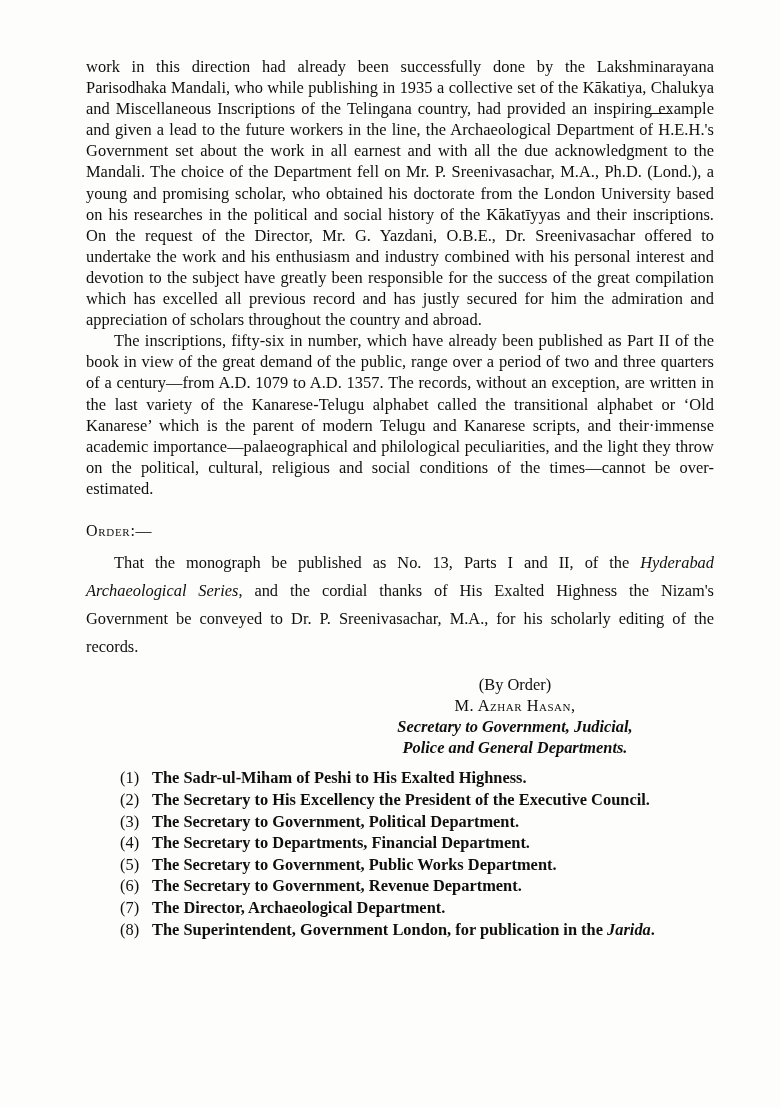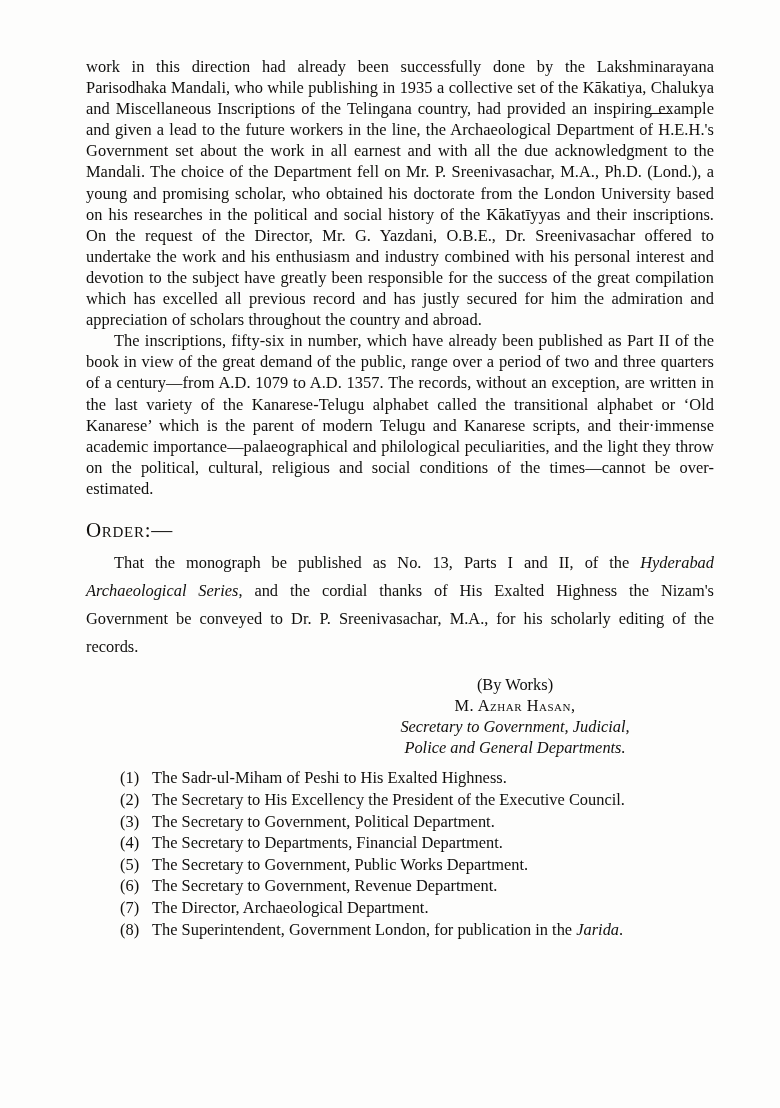--- a/index.html
+++ b/index.html
@@ -41,21 +41,21 @@
   p.indent-par {
     text-indent: 28px;
   }
   .italic { font-style: italic; }
   .underline-ch {
     border-bottom: 1px solid #100f0d;
     padding-bottom: 16px;
   }
   .order-head {
     margin: 21px 0 0 0;
-    font-size: 21px;
+    font-size: 16px;
     line-height: 21.1px;
     font-variant: small-caps;
     letter-spacing: 0.7px;
   }
   .order-par {
     margin: 8px 0 0 0;
     font-size: 16.4px;
     line-height: 28px;
     text-align: justify;
     text-indent: 28px;
@@ -67,21 +67,21 @@
     line-height: 21.1px;
     padding-left: 230px;
   }
   .sig-byorder { }
   .sig-name {
     font-variant: small-caps;
     letter-spacing: 0.5px;
   }
   .sig-title {
     font-style: italic;
-    font-weight: normal;
+    font-weight: bold;
   }
   .copy-head {
     margin: 19px 0 0 0;
     font-size: 16.4px;
     line-height: 21.1px;
     font-style: italic;
   }
   ol.copy-list {
     list-style: none;
     margin: 9px 0 0 0;
@@ -96,38 +96,39 @@
   }
   .li-num {
     display: inline-block;
     width: 32px;
     flex: 0 0 32px;
     margin-left: 34px;
     text-align: left;
   }
   .li-text {
     display: inline-block;
+    font-weight: bold;
   }
 </style>
 </head>
 <body>
 
 <div class="page">
   <div class="content">
 
     <p class="body-par first-par"><span>work in this direction had already been successfully done by the Lakshminarayana Parisodhaka Mandali, who while publishing in 1935 a collective set of the Kākatiya, </span><span class="underline-ch">Ch</span><span>alukya and Miscellaneous Inscriptions of the Telingana country, had provided an inspiring example and given a lead to the future workers in the line, the Archaeological Department of H.E.H.'s Government set about the work in all earnest and with all the due acknowledgment to the Mandali. The choice of the Department fell on Mr. P. Sreenivasachar, M.A., Ph.D. (Lond.), a young and promising scholar, who obtained his doctorate from the London University based on his researches in the political and social  history of the Kākatīyyas and their inscriptions.   On the request of the Director, Mr. G. Yazdani, O.B.E., Dr. Sreenivasachar offered to undertake the work and his enthusiasm and industry combined with his personal interest and devotion to the subject have greatly been responsible for the success of the great compilation which has excelled all previous record and has justly secured for him the admiration and appreciation of scholars throughout the country and abroad.</span></p>
 
     <p class="body-par indent-par">The inscriptions, fifty-six in number, which have already been published as Part II of the book in view of the great demand of the public, range over a period of two and three quarters of a century—from A.D. 1079 to A.D. 1357.   The records, without an exception, are written in the last variety of the Kanarese-Telugu alphabet called the transitional alphabet or ‘Old Kanarese’ which is the parent of modern Telugu and Kanarese scripts, and their·immense academic importance—palaeographical and philological peculiarities, and the light they throw on the political, cultural, religious and social conditions of the times—cannot be over-estimated.</p>
 
     <p class="order-head">Order:—</p>
 
     <p class="order-par"><span>That the monograph be published as No. 13, Parts I and II, of the </span><span class="italic">Hyderabad Archaeological Series</span><span>, and the cordial thanks of His Exalted Highness the Nizam's Government be conveyed to Dr. P. Sreenivasachar, M.A., for his scholarly editing of the records.</span></p>
 
     <div class="signature">
-      <div class="sig-byorder">(By Works)</div>
+      <div class="sig-byorder">(By Order)</div>
       <div class="sig-name">M. Azhar Hasan,</div>
       <div class="sig-title">Secretary to Government, Judicial,</div>
       <div class="sig-title">Police and General Departments.</div>
     </div>
 
 
     <ol class="copy-list">
       <li>
           <span class="li-num">(1)</span>
           <span class="li-text">The Sadr-ul-Miham of Peshi to His Exalted Highness.</span>

